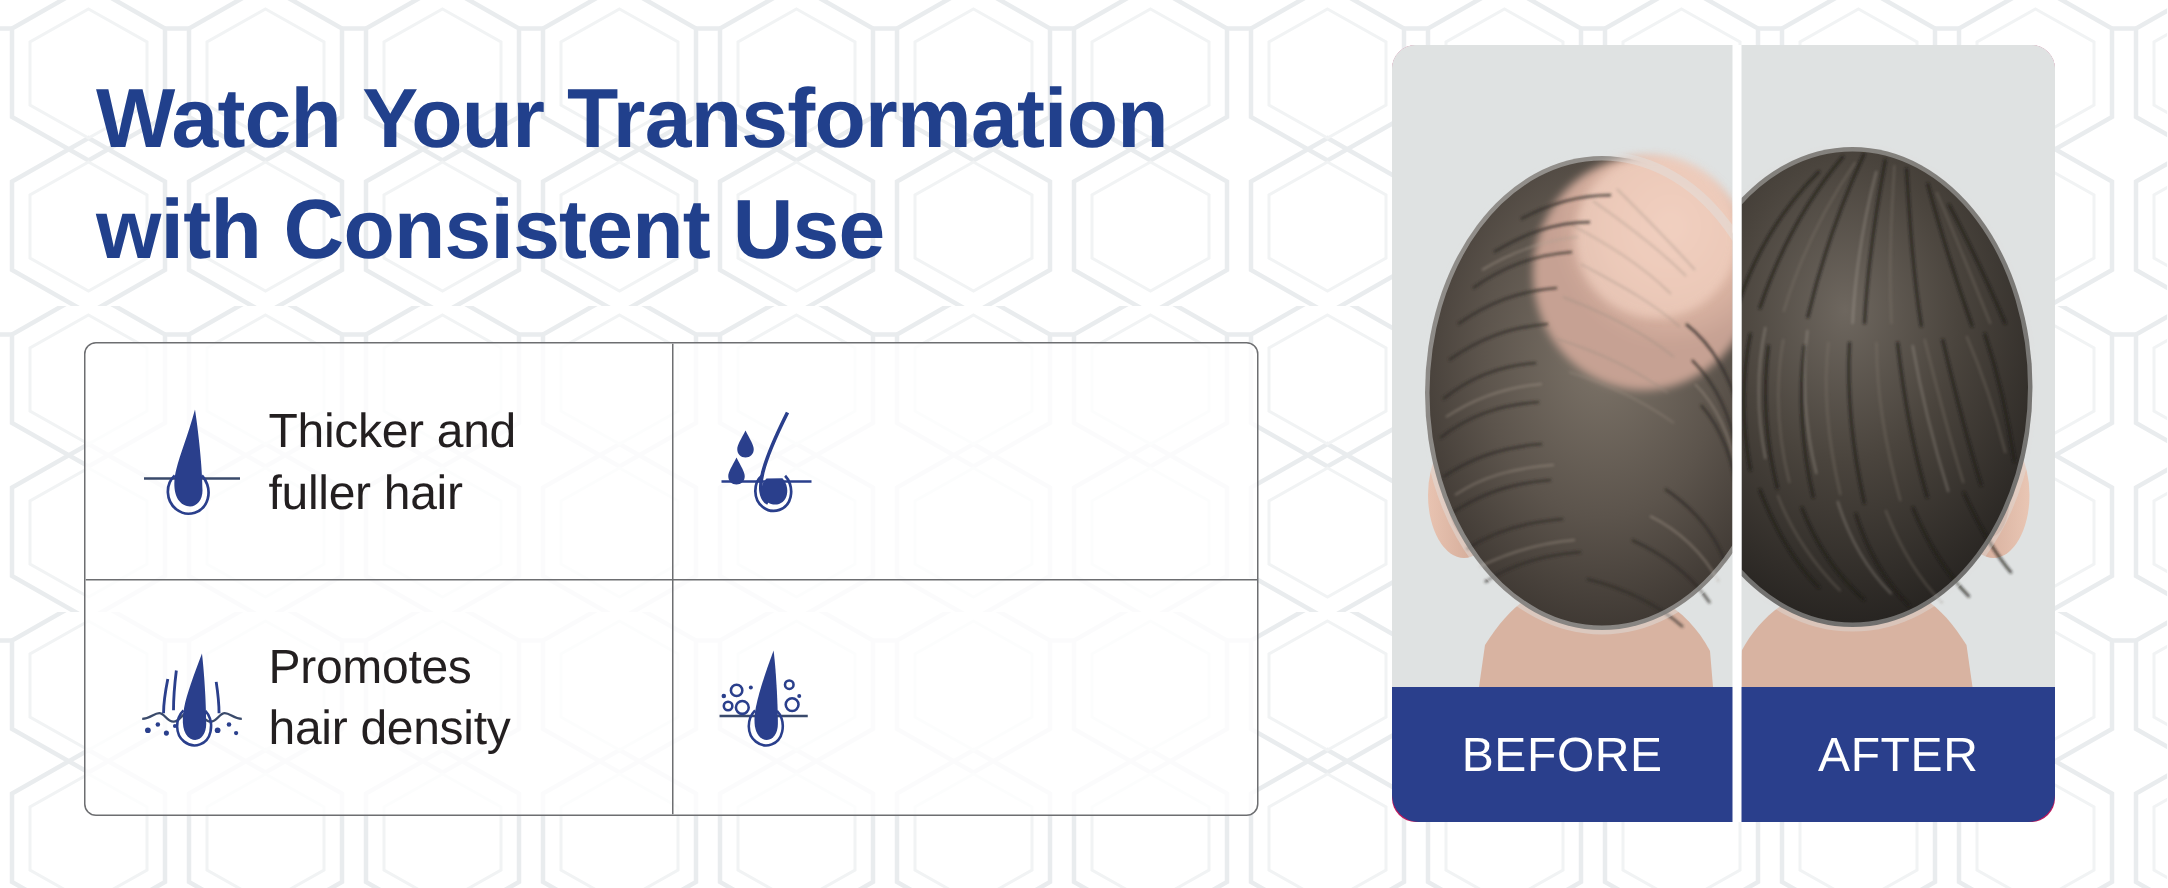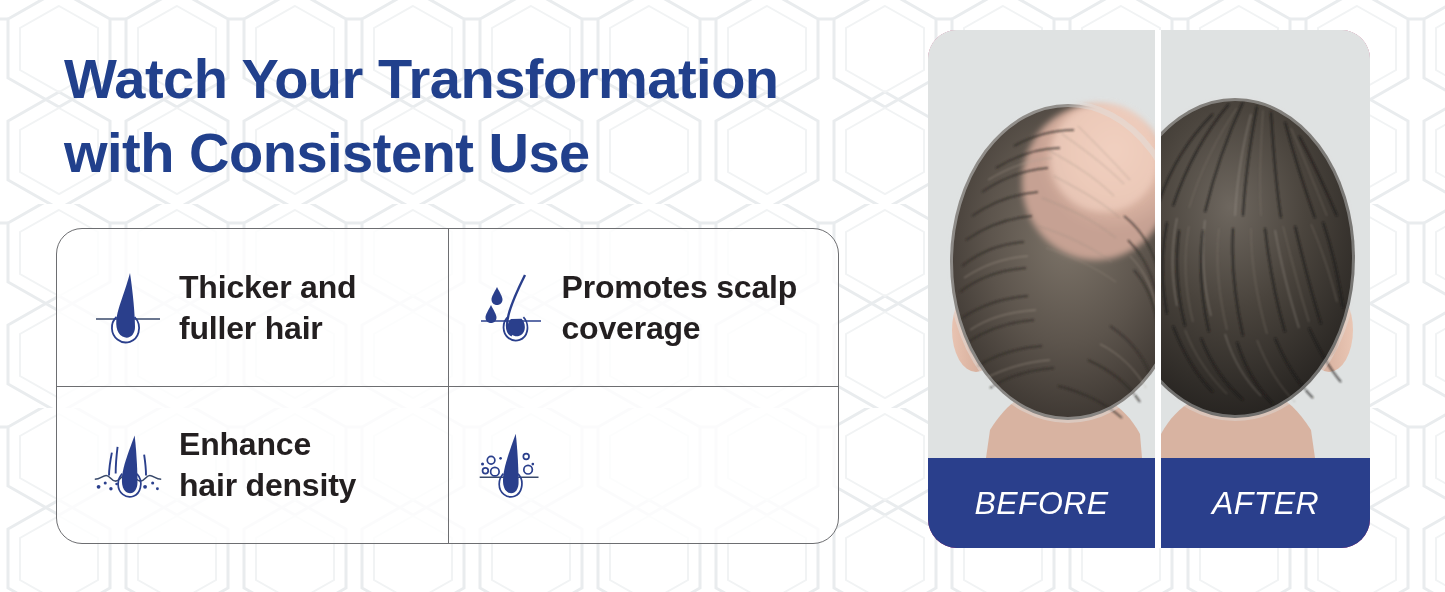--- a/index.html
+++ b/index.html
@@ -33,24 +33,23 @@
     letter-spacing:-0.5px;
     color:#21408c;
     white-space:pre-line;
   }
   
   #feature-card {
     position:absolute;
     left:56px; top:228px;
     width:783px; height:316px;
     border:1.4px solid #6d6e71;
-    border-radius:26px;
+    border-radius:8px;
     background:rgba(255,255,255,0.80);
     overflow:hidden;
-    font-weight:bold;
   }
   #feature-grid {
     position:absolute; inset:0;
     display:grid;
     grid-template-columns:1fr 1fr;
     grid-template-rows:1fr 1fr;
   }
   .feature-cell {
     display:flex;
     align-items:center;
@@ -81,24 +80,23 @@
   #divider-h {
     position:absolute;
     left:0; top:50%; width:100%; height:1.4px;
     background:#6d6e71;
   }
   
   #photo-panel {
     position:absolute;
     left:928px; top:30px;
     width:442px; height:518px;
-    border-radius:29px;
+    border-radius:16px;
     overflow:hidden;
     background:#be185d;
-    font-style:italic;
   }
   #photo-area {
     position:absolute;
     left:0; top:0; width:100%; height:428px;
     background:#dfe2e2;
     overflow:hidden;
   }
   .photo-half {
     position:absolute;
     top:0; height:100%;
@@ -186,22 +184,20 @@
         <span class="cell-icon">
           <svg width="72" height="82" viewBox="0 0 72 82">
             <line x1="6" y1="54" x2="66" y2="54" stroke="#2a3f8c" stroke-width="1.6"></line>
             <path d="M50 8 C42 24 36 38 33.5 48 C31 58 32 66 37 68.5" fill="none" stroke="#2a3f8c" stroke-width="2.4"></path>
             <path d="M33 50 C27 55 27 66 33.5 71 C40.5 76.3 50 73 52 64.5 C53.6 57.8 50.6 52.4 48.4 50.2" fill="none" stroke="#2a3f8c" stroke-width="1.8"></path>
             <path d="M36 52 C31.5 56 31.5 64 36.5 67.6 C41.8 71.4 48.4 68.8 49.6 62.6 C50.6 57.6 48.4 53.6 46.6 51.8 Z" fill="#2a3f8c"></path>
             <path d="M22 20 C19 26 16.5 29.5 16.5 32.5 C16.5 35.8 19 38 22 38 C25 38 27.5 35.8 27.5 32.5 C27.5 29.5 25 26 22 20 Z" fill="#2a3f8c"></path>
             <path d="M16 38 C13 44 10.5 47.5 10.5 50.5 C10.5 53.8 13 56 16 56 C19 56 21.5 53.8 21.5 50.5 C21.5 47.5 19 44 16 38 Z" fill="#2a3f8c"></path>
           </svg>
         </span>
-        <span class="cell-label">Promotes scalp
-coverage</span>
       </div>
 
       <div class="feature-cell col-left">
         <span class="cell-icon">
           <svg width="78" height="82" viewBox="0 0 78 82">
             <path d="M4 56 C10 56 12 52 16 52 C20 52 21 58 26 58 C31 58 33 50 39 50 C45 50 47 58 52 58 C57 58 58 52 62 52 C66 52 68 56 74 56" fill="none" stroke="#3a4a6b" stroke-width="1.6"></path>
             <path d="M46 10 C40 26 35.5 38 33.5 48 C31.5 58 32.5 67 38 70 C44 73 49 67.5 49 59.5 C49 48 48 27 46 10 Z" fill="#2a3f8c"></path>
             <path d="M33 50 C27 56 27 67 33.5 72 C40.5 77.5 50 74 52 65 C53.6 58 50.6 52.6 48.4 50.4" fill="none" stroke="#2a3f8c" stroke-width="1.8"></path>
             <path d="M22 28 C20 38 19 46 19 52" fill="none" stroke="#2a3f8c" stroke-width="2"></path>
             <path d="M28 22 C26.5 34 26 44 26 50" fill="none" stroke="#2a3f8c" stroke-width="2"></path>
@@ -210,21 +206,21 @@
               <circle cx="8" cy="64" r="2"></circle>
               <circle cx="15" cy="60" r="1.6"></circle>
               <circle cx="21" cy="66" r="1.8"></circle>
               <circle cx="27" cy="61" r="1.4"></circle>
               <circle cx="57" cy="64" r="2"></circle>
               <circle cx="65" cy="60" r="1.6"></circle>
               <circle cx="70" cy="66" r="1.5"></circle>
             </g>
           </svg>
         </span>
-        <span class="cell-label">Enhance
+        <span class="cell-label">Promotes
 hair density</span>
       </div>
 
       <div class="feature-cell col-right">
         <span class="cell-icon">
           <svg width="78" height="82" viewBox="0 0 78 82">
             <line x1="6" y1="54" x2="68" y2="54" stroke="#3a4a6b" stroke-width="1.6"></line>
             <path d="M44 8 C38 24 33.5 38 31.5 48 C29.5 58 30.5 67 36 70 C42 73 47 67.5 47 59.5 C47 48 46 25 44 8 Z" fill="#2a3f8c"></path>
             <path d="M31 50 C25 56 25 67 31.5 72 C38.5 77.5 48 74 50 65 C51.6 58 48.6 52.6 46.4 50.4" fill="none" stroke="#2a3f8c" stroke-width="1.8"></path>
             <g fill="none" stroke="#2a3f8c" stroke-width="1.8">

